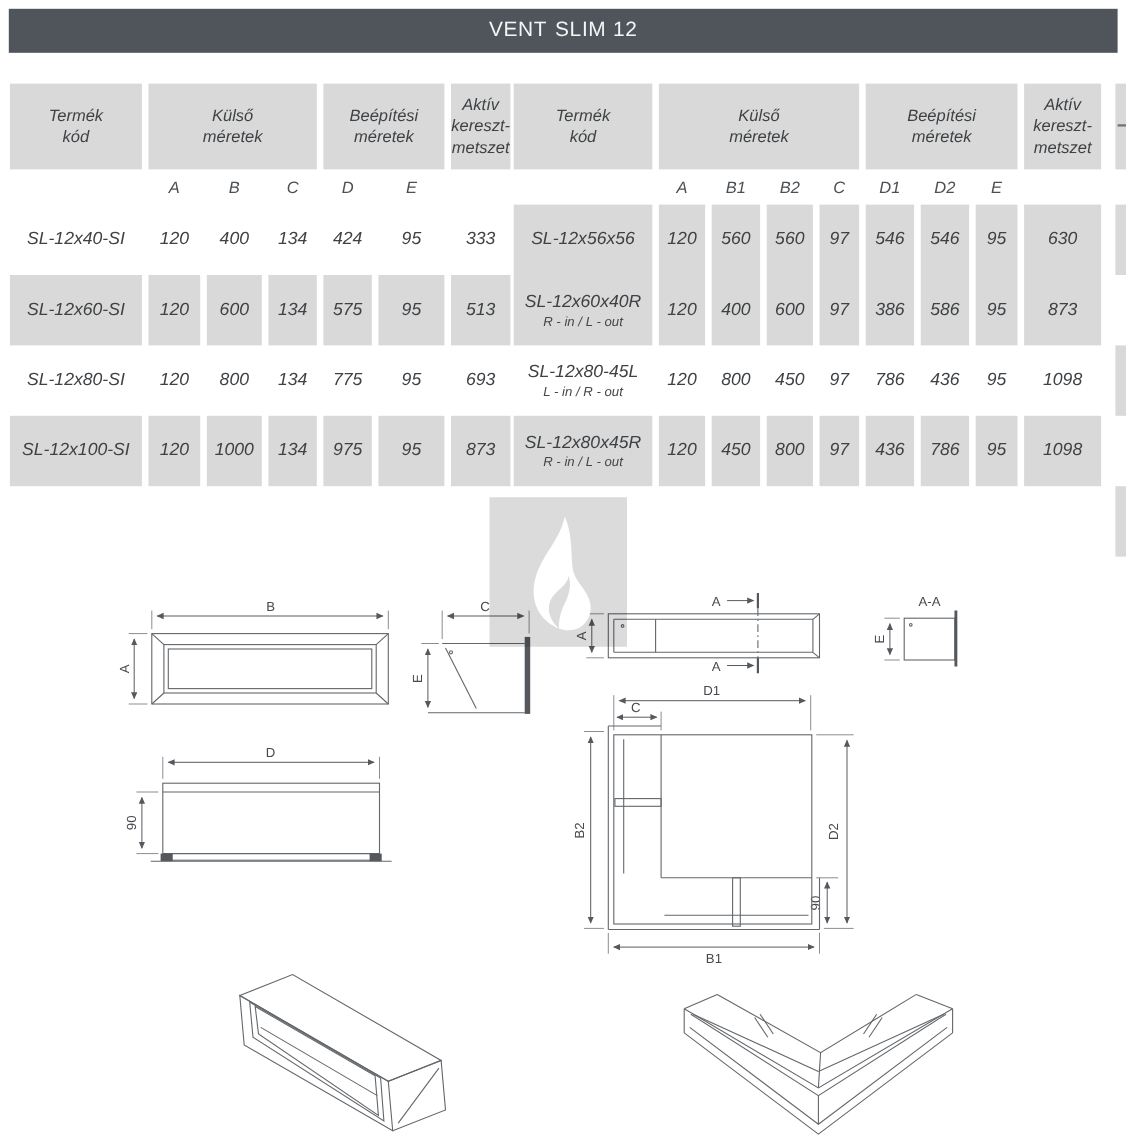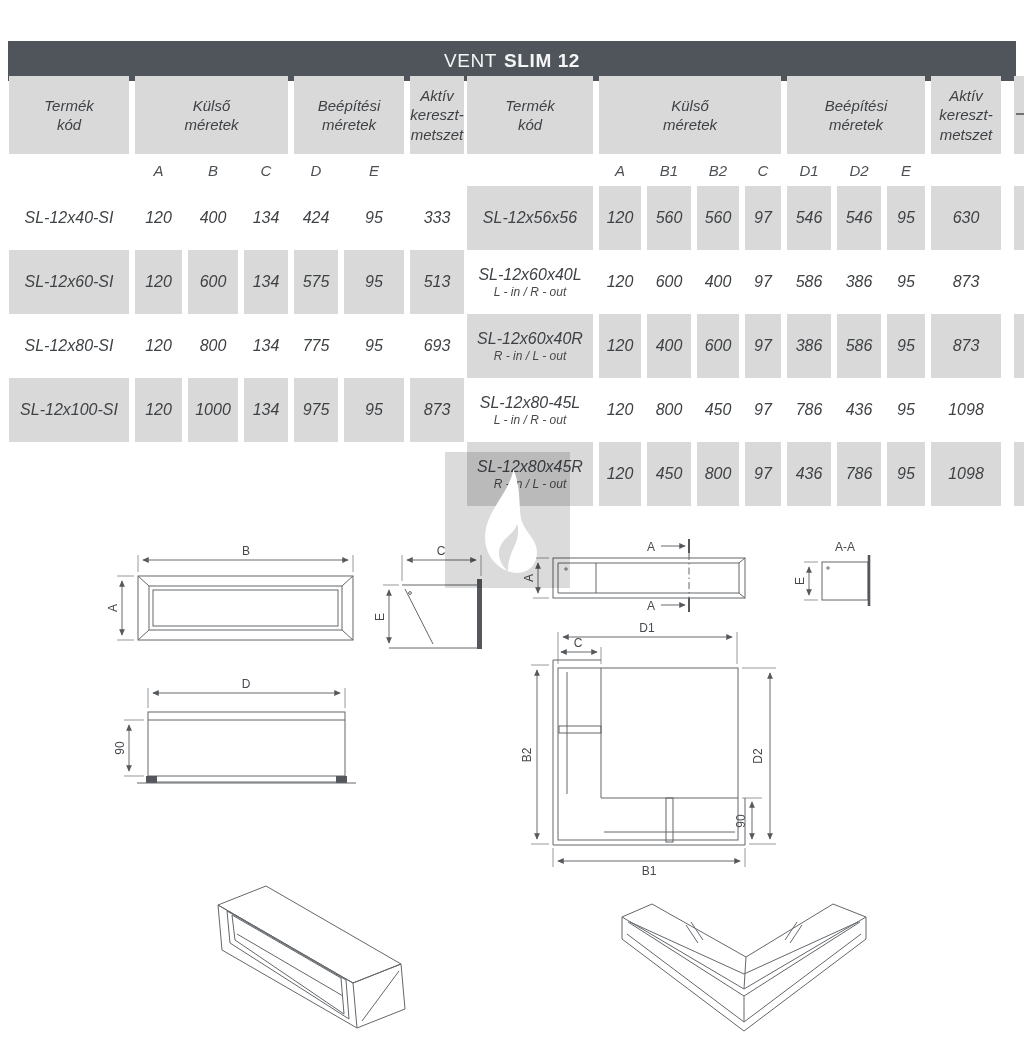--- a/index.html
+++ b/index.html
@@ -1,21 +1,21 @@
 <!DOCTYPE html>
 <html><head>
 <meta charset="utf-8">
 <style>
   html,body{margin:0;padding:0;background:#fff;}
   .page{position:relative;width:1024px;height:1041px;background:#fff;overflow:hidden;
         font-family:"Liberation Sans",sans-serif;color:#3f4245;}
   .title-bar{position:absolute;left:8px;right:8px;top:8px;height:40px;background:#4f555b;
         display:flex;align-items:center;justify-content:center;color:#f4f5f5;
-        font-size:19px;letter-spacing:.6px;margin-top:33px;}
-  .title-bar .b{font-weight:bold;margin-left:7px;}
+        font-size:19px;letter-spacing:.6px;}
+  .title-bar .b{font-weight:normal;margin-left:7px;}
   table.spec{position:absolute;border-collapse:separate;border-spacing:6px 0;table-layout:fixed;
         text-align:center;font-style:italic;}
   table.spec td{padding:0;vertical-align:middle;}
   tr.hdr td{background:#d9d9d9;height:78px;font-size:15px;line-height:1.28;white-space:pre-line;}
   tr.letters td{height:32px;font-size:15px;color:#4c5054;}
   tr.r td{height:64px;font-size:16px;}
   tr.r.odd td{background:#d9d9d9;}
   td.codecell{font-size:16.5px;}
   .sub{display:block;font-size:12px;margin-top:1px;color:#45484b;}
   .sub:empty{display:none;}
@@ -148,31 +148,20 @@
     <tr class="r odd">
       <td class="codecell"><span>SL-12x56x56</span></td>
       <td>120</td>
       <td>560</td>
       <td>560</td>
       <td>97</td>
       <td>546</td>
       <td>546</td>
       <td>95</td>
       <td>630</td>
-    </tr>
-    <tr class="r">
-      <td class="codecell"><span>SL-12x60x40L</span><span class="sub">L - in / R - out</span></td>
-      <td>120</td>
-      <td>600</td>
-      <td>400</td>
-      <td>97</td>
-      <td>586</td>
-      <td>386</td>
-      <td>95</td>
-      <td>873</td>
     </tr>
     <tr class="r odd">
       <td class="codecell"><span>SL-12x60x40R</span><span class="sub">R - in / L - out</span></td>
       <td>120</td>
       <td>400</td>
       <td>600</td>
       <td>97</td>
       <td>386</td>
       <td>586</td>
       <td>95</td>

